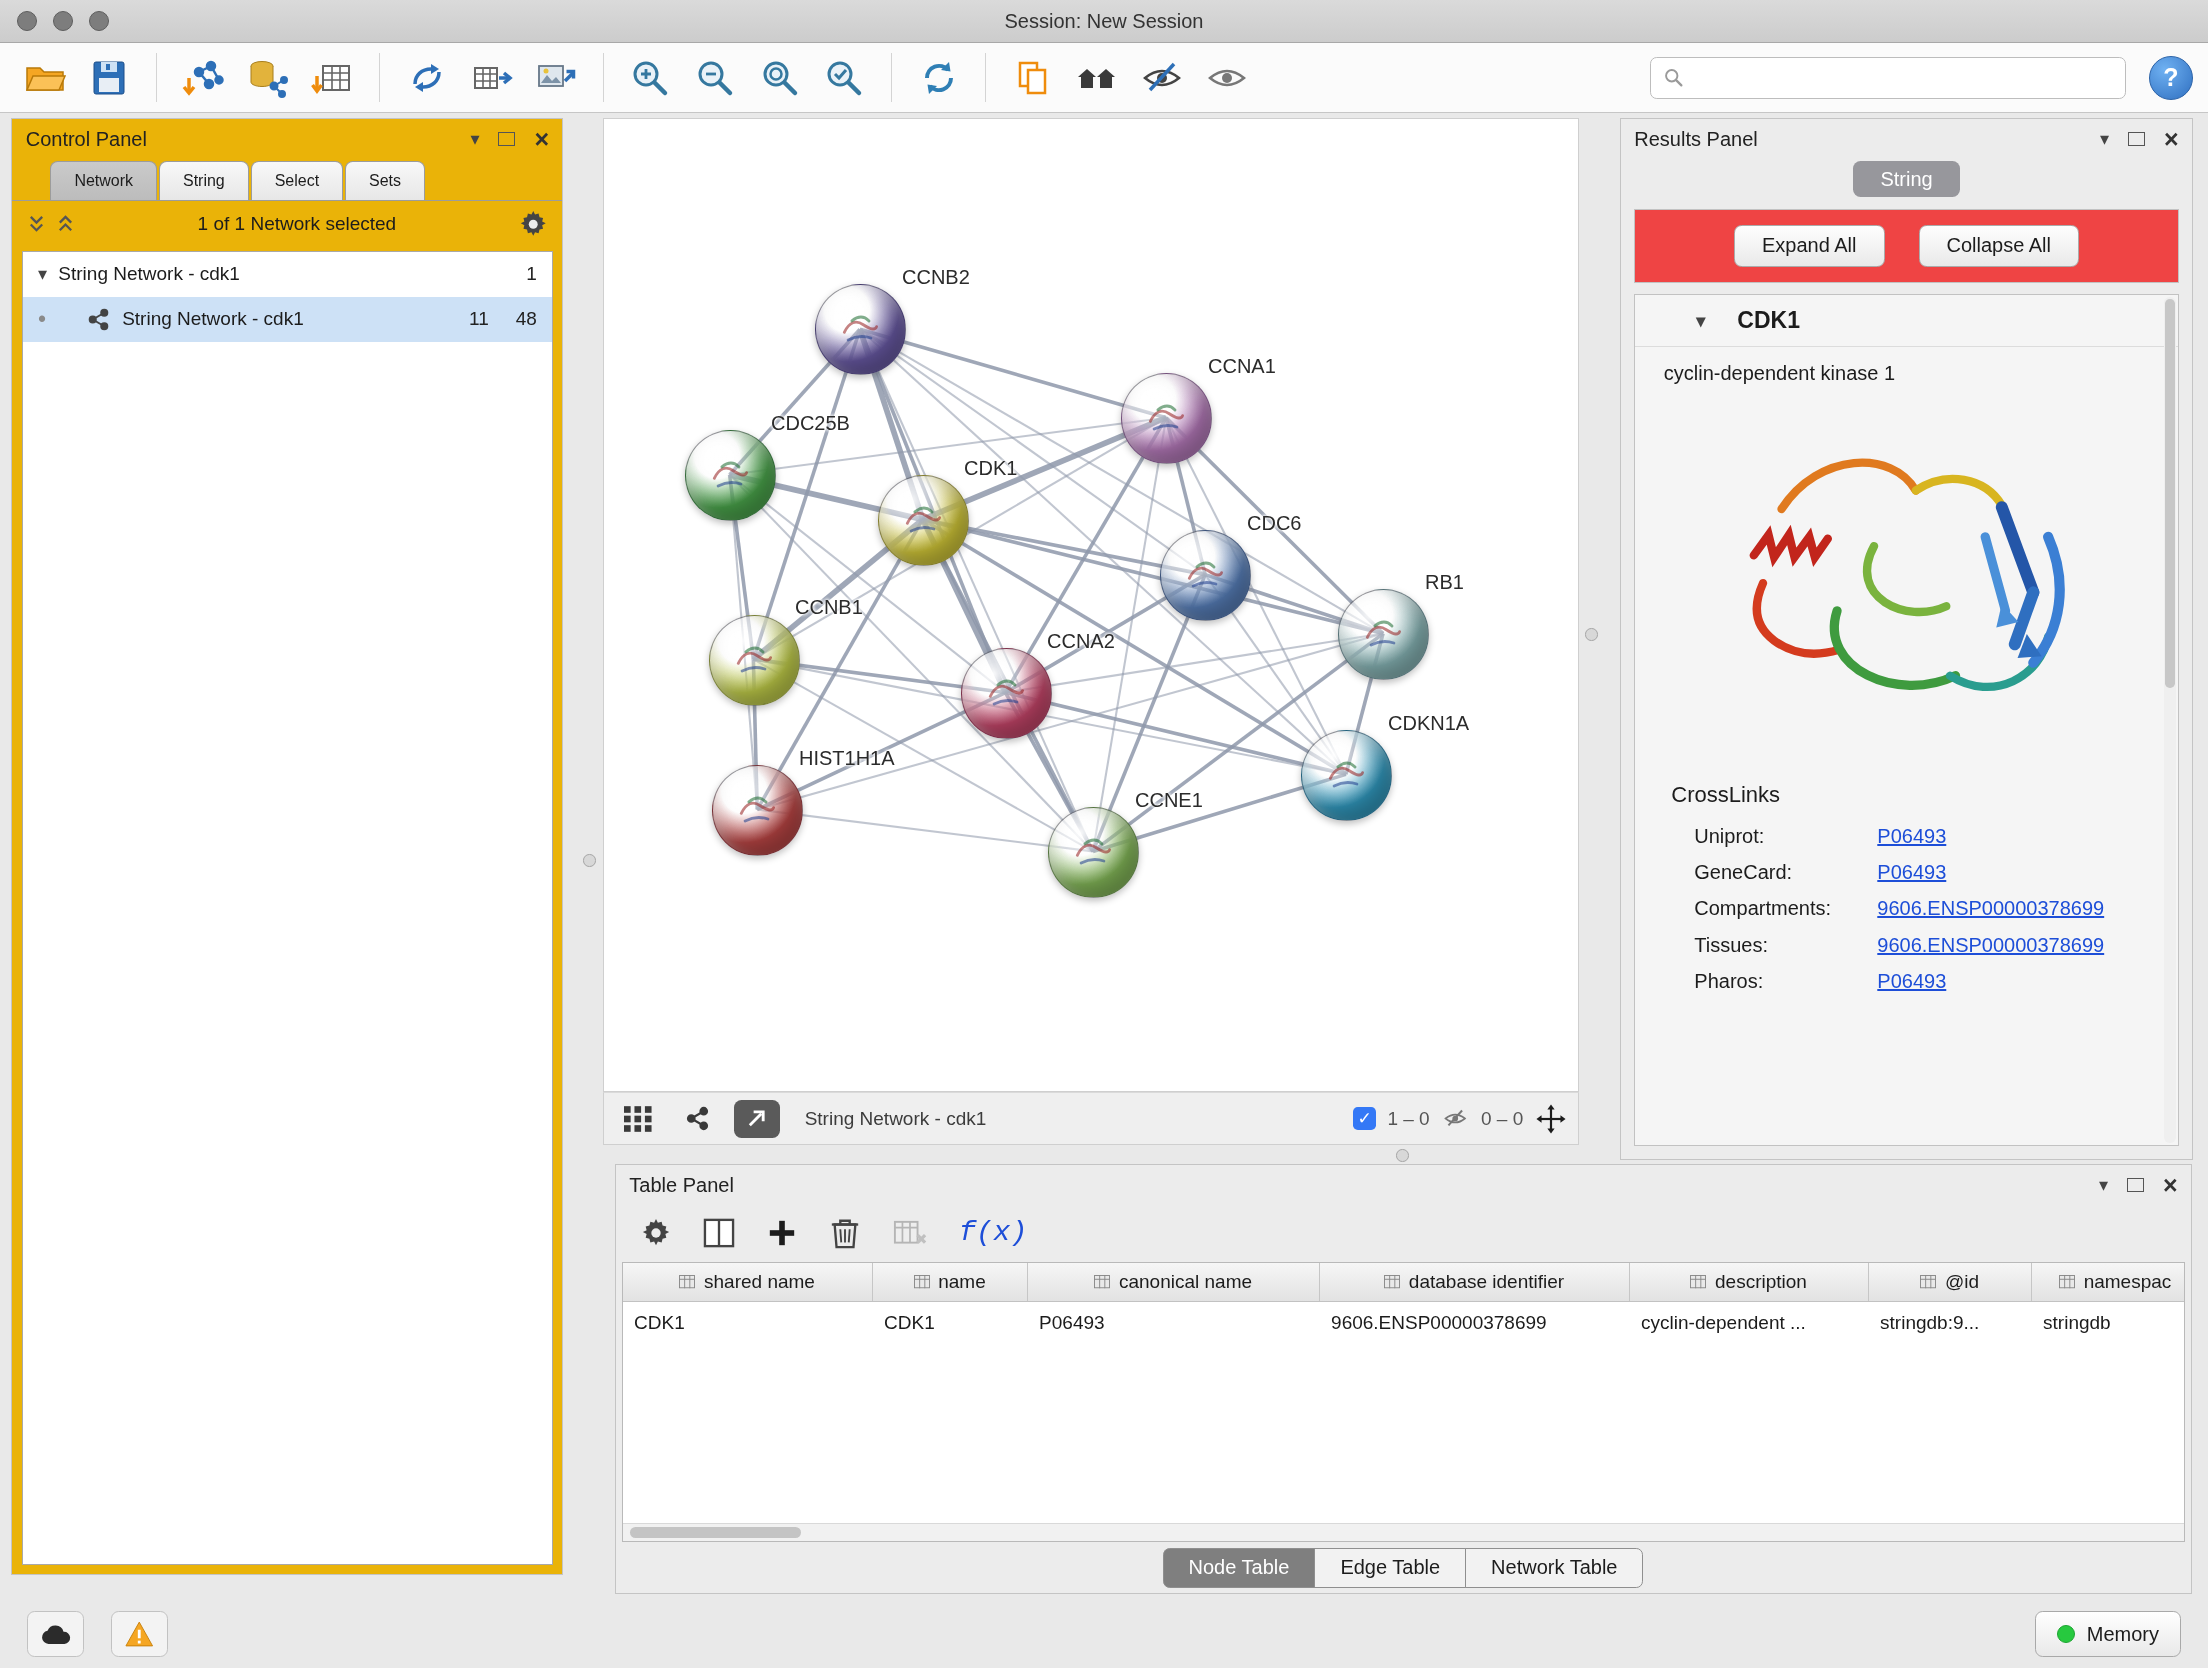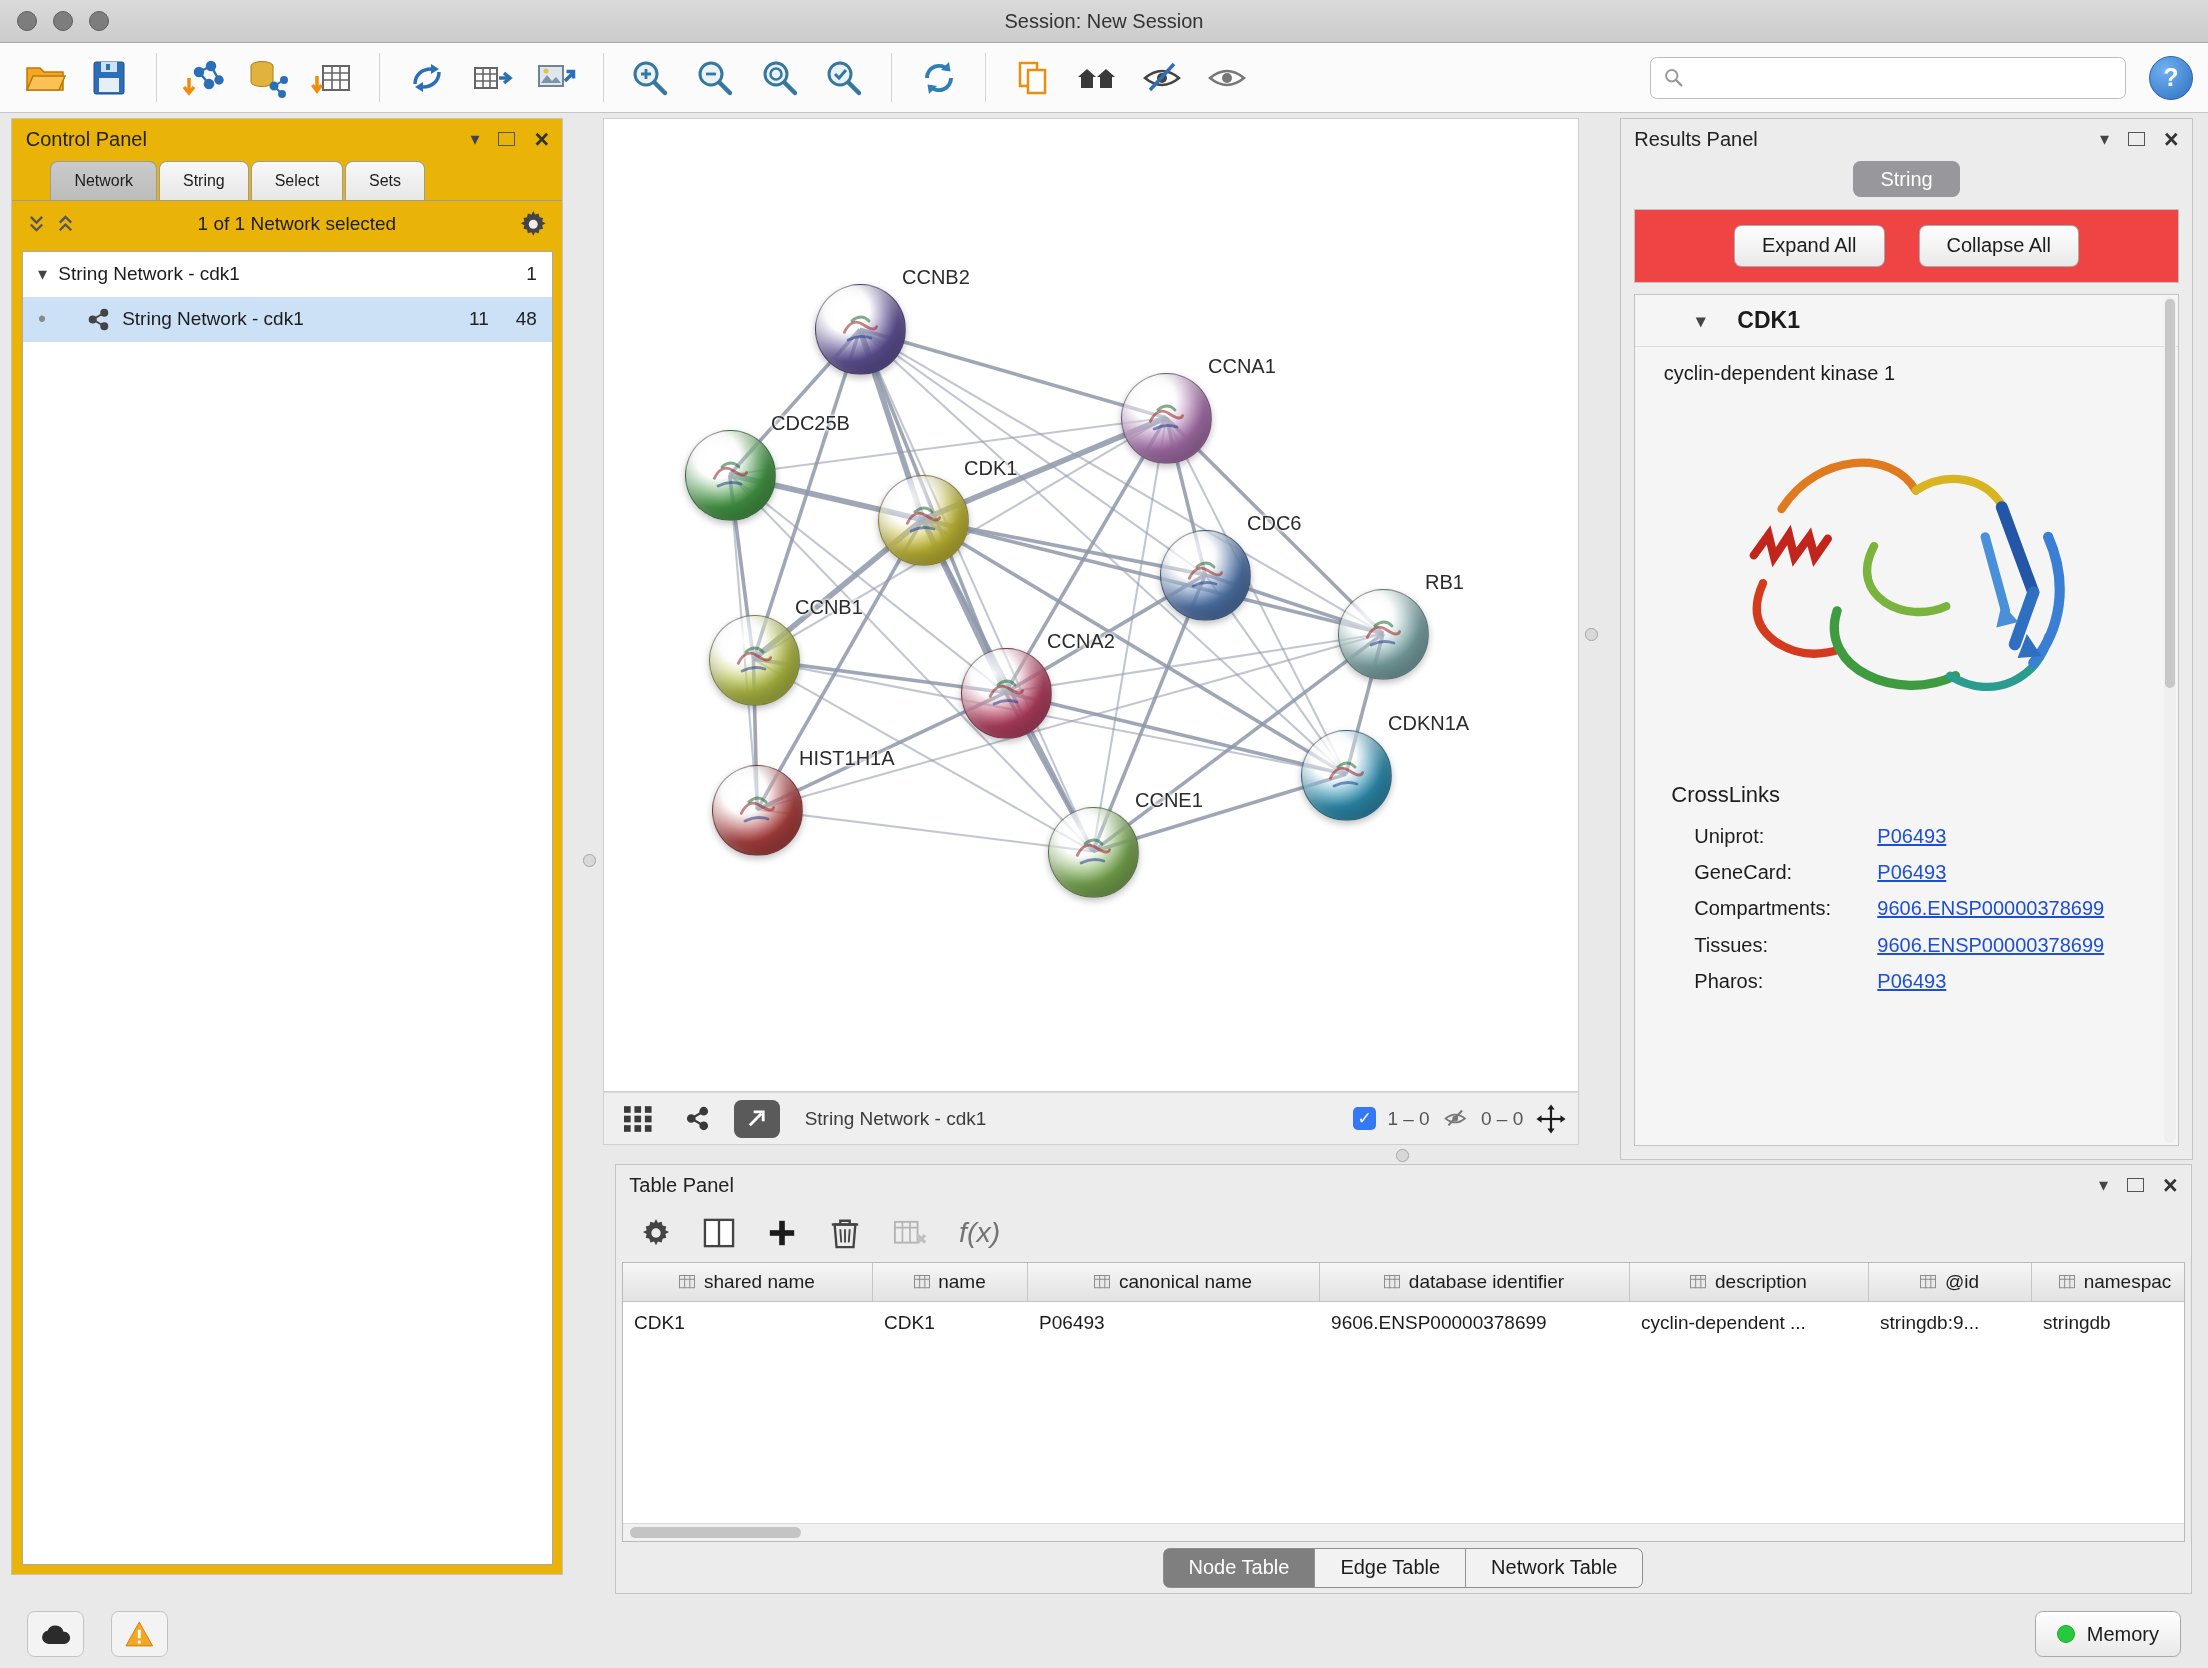--- a/index.html
+++ b/index.html
@@ -71,21 +71,21 @@
   .xl-h{font-size:22px;font-weight:normal;padding:23px 0 9.5px 36px;}
   .xl-row{display:flex;padding:6.7px 0 6.7px 59px;font-size:20px;align-items:center;}
   .xl-label{width:183px;}
   .xl-link{color:#1d4ed8;text-decoration:underline;cursor:pointer;}
   .vscroll{position:absolute;right:1.9px;top:1.9px;bottom:1.9px;width:11.4px;background:#efefef;border-radius:5.7px;}
   .vthumb{position:absolute;left:1px;top:1.9px;width:9.5px;height:46%;background:#c7c7c7;border-radius:4.8px;}
 
   
   .tp{position:absolute;left:615px;top:1164px;width:1577px;height:430px;display:flex;flex-direction:column;background:#ececec;border:1px solid #c4c4c4;box-sizing:border-box;}
   .ttool{height:55px;display:flex;align-items:center;gap:32px;padding-left:25px;}
-  .fx{font-family:Liberation Sans, sans-serif;font-style:italic;font-size:28.5px;color:#737373;}
+  .fx{font-family:Liberation Mono, monospace;font-style:italic;font-size:28.5px;color:#1d4ed8;}
   .table{flex:1;margin:1.9px 5.7px 0;background:#fff;border:1px solid #b9b9b9;display:flex;flex-direction:column;overflow:hidden;}
   .thead{display:flex;height:38px;background:linear-gradient(#f6f6f6,#e2e2e2);border-bottom:1px solid #c2c2c2;}
   .th{display:flex;align-items:center;justify-content:center;gap:8.6px;font-size:19px;border-right:1px solid #c6c6c6;box-sizing:border-box;overflow:hidden;white-space:nowrap;}
   .trowdata{display:flex;height:42px;}
   .td{display:flex;align-items:center;padding-left:11.4px;font-size:19px;box-sizing:border-box;overflow:hidden;white-space:nowrap;}
   .tbody-empty{flex:1;}
   .hscroll{height:17px;background:#f1f1f1;border-top:1px solid #d9d9d9;position:relative;}
   .hthumb{position:absolute;left:7.6px;top:2.9px;width:171px;height:11.4px;border-radius:5.7px;background:#c4c4c4;}
   .ttabs{height:51px;display:flex;align-items:center;justify-content:center;}
   .ttab{height:38px;padding:0 25px;display:flex;align-items:center;font-size:20px;border:1px solid #8f8f8f;background:#f2f2f2;margin-left:-1px;}

